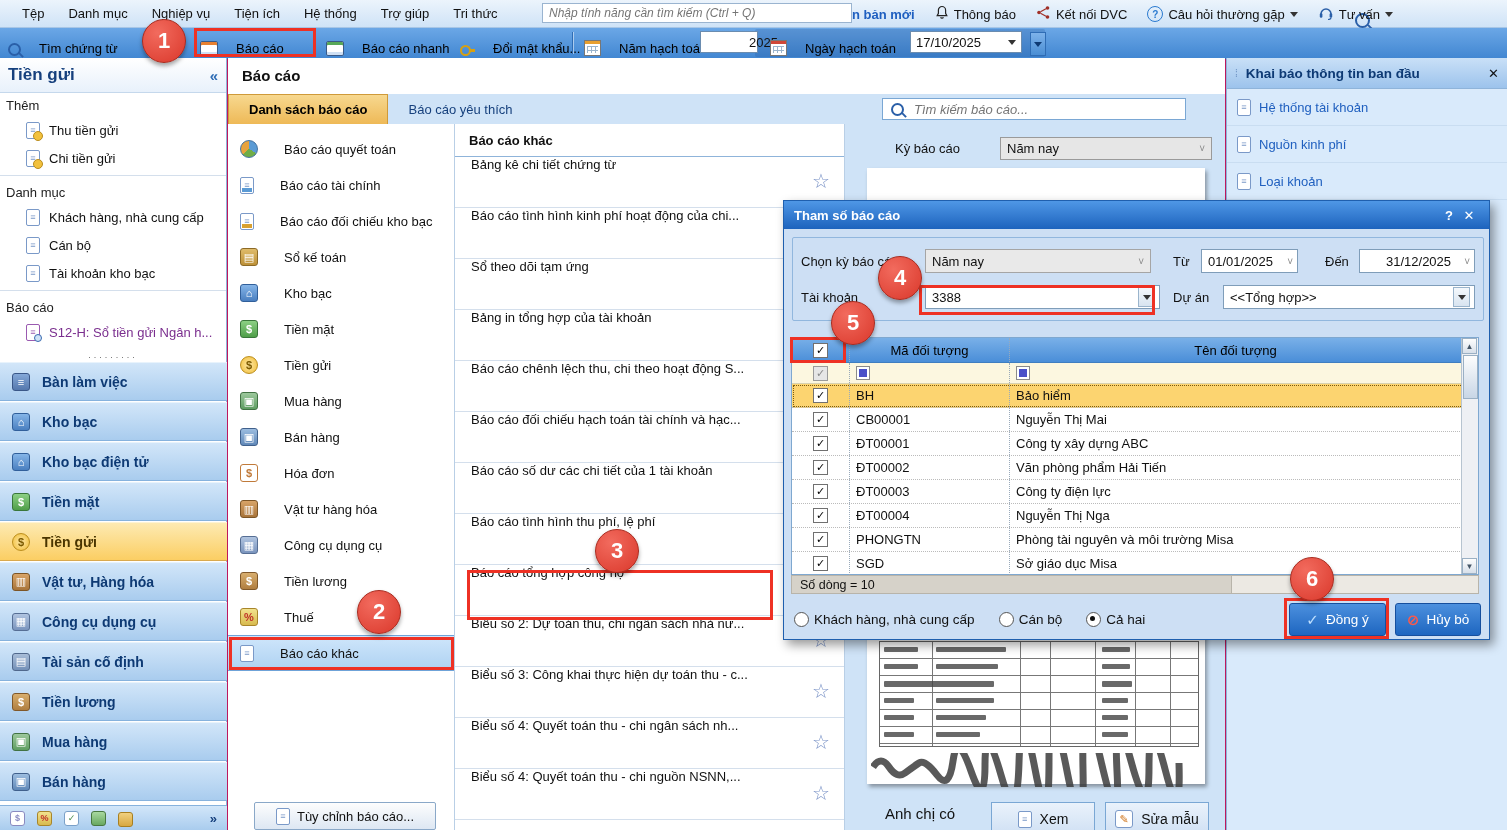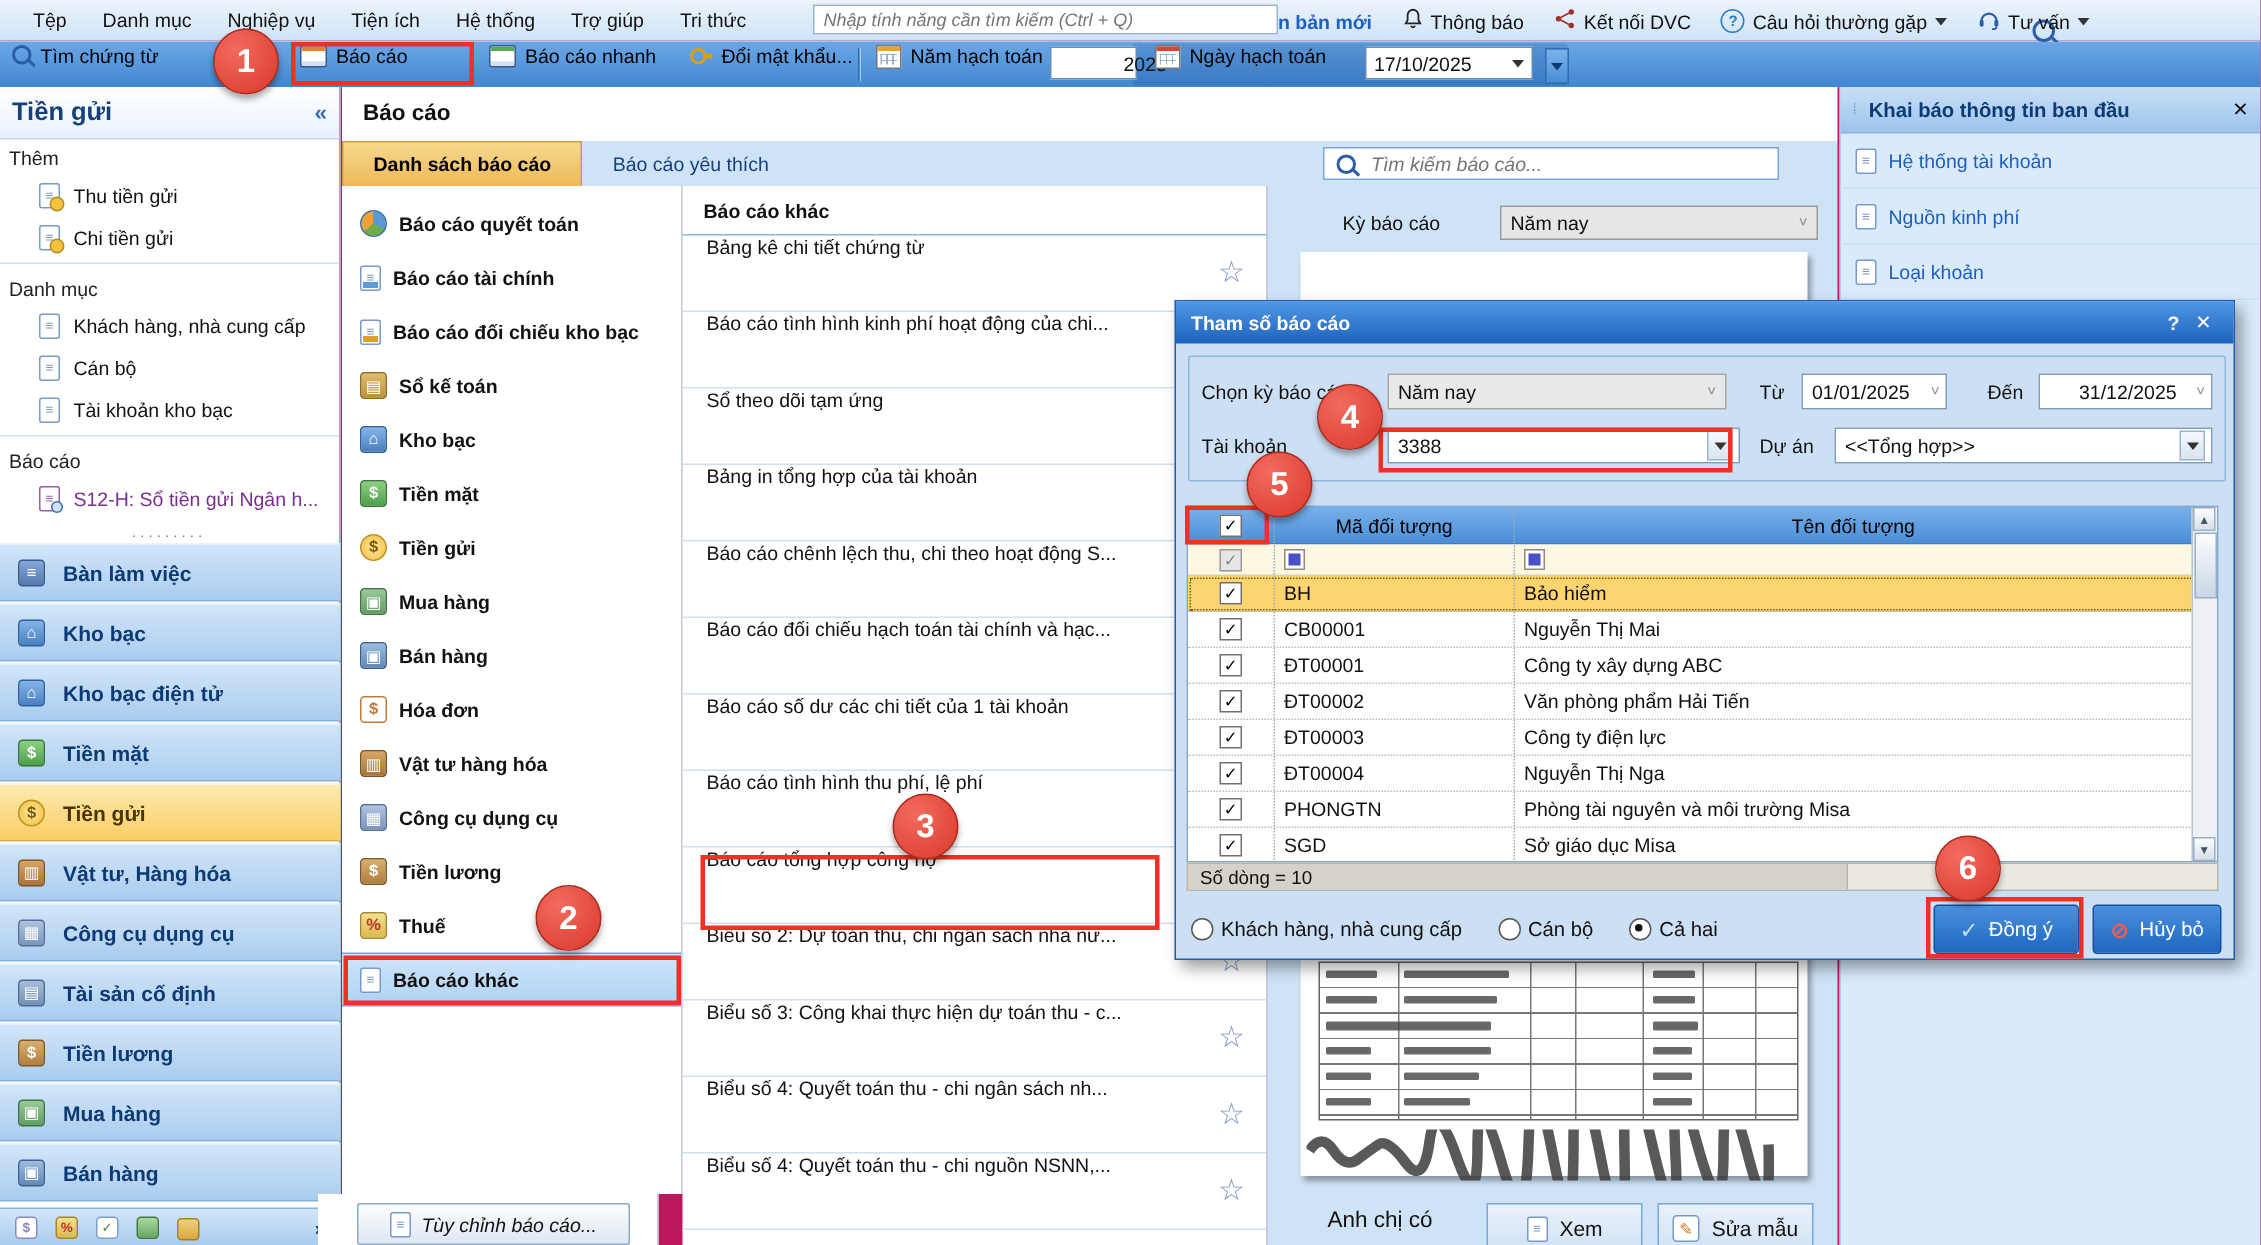--- a/index.html
+++ b/index.html
@@ -21,21 +21,21 @@
     color:#2a7ad0;font-size:10px;font-weight:bold;align-items:center;justify-content:center;}
   .caret{display:inline-block;width:0;height:0;border-left:4px solid transparent;
     border-right:4px solid transparent;border-top:5px solid #333;}
   .mag{display:inline-block;width:9px;height:9px;border:2px solid #2a5fa8;border-radius:50%;position:relative;flex:none;}
   .mag::after{content:"";position:absolute;width:6px;height:2px;background:#2a5fa8;
     transform:rotate(45deg);right:-5px;bottom:-2px;}
   .mag.big{width:11px;height:11px;}
   
   #toolbar{position:absolute;left:0;top:28px;width:1507px;height:30px;
     background:linear-gradient(#6ba7e6,#4287d2);border-bottom:1px solid #2f6db5;}
-  .tbtn{position:absolute;top:2px;height:26px;display:flex;align-items:flex-start;gap:6px;color:#000;}
+  .tbtn{position:absolute;top:2px;height:26px;display:flex;align-items:flex-end;gap:18px;color:#000;}
   .tsep{position:absolute;top:4px;width:1px;height:22px;background:#2f6db5;box-shadow:1px 0 0 rgba(255,255,255,.5);}
   .tbrep{display:inline-block;width:16px;height:13px;background:#fff;border:1px solid #3a5a88;border-radius:2px;
     box-shadow:inset 0 3px 0 #e88030, inset 0 -3px 0 #cfe0f4;}
   .keyic{display:inline-block;width:15px;height:13px;position:relative;}
   .keyic::before{content:"";position:absolute;left:0;top:2px;width:7px;height:7px;border:2.5px solid #d8a010;border-radius:50%;}
   .keyic::after{content:"";position:absolute;right:0;top:6px;width:6px;height:2.5px;background:#d8a010;}
   .calic{display:inline-block;width:15px;height:14px;background:#fff;border:1px solid #777;position:relative;}
   .calic::before{content:"";position:absolute;top:0;left:0;right:0;height:3px;background:#d04838;}
   .calic.y::before{background:#e8a030;}
   .calic::after{content:"";position:absolute;left:2px;right:2px;top:5px;bottom:2px;
@@ -125,23 +125,23 @@
   #c-head{position:absolute;left:228px;top:58px;width:997px;height:36px;background:#fff;}
   #c-title{padding:9px 0 0 14px;font-size:15px;font-weight:bold;color:#111;}
   #tabsrow{position:absolute;left:228px;top:94px;width:997px;height:30px;background:#cfe3f7;display:flex;}
   .tab{height:30px;display:flex;align-items:center;justify-content:center;padding:0 20px;
        color:#16407d;cursor:pointer;}
   .tab.active{background:linear-gradient(#f7d88f,#eeb957);color:#000;font-weight:bold;border:1px solid #cf9a3a;border-bottom:none;box-sizing:border-box;}
   #rep-search{position:absolute;left:654px;top:4px;width:304px;height:22px;background:#fff;
        border:1px solid #7aa7d4;display:flex;align-items:center;gap:8px;padding:0 8px;box-sizing:border-box;}
   #rep-search input{border:none;outline:none;flex:1;font-style:italic;color:#9a9a9a;font-size:13px;font-family:inherit;background:transparent;}
   #cats{position:absolute;left:228px;top:124px;width:227px;height:672px;background:#fff;border-right:1px solid #b9cfe6;box-sizing:border-box;}
-  .cat{height:36px;display:flex;align-items:center;gap:8px;padding-left:12px;cursor:pointer;font-weight:bold;}
+  .cat{height:36px;display:flex;align-items:center;gap:26px;padding-left:12px;cursor:pointer;}
   .cat.sel{background:linear-gradient(#cfe6fb,#aed2f2);border-top:1px solid #6fa3d8;border-bottom:1px solid #6fa3d8;box-sizing:border-box;}
-  #cat-foot{position:absolute;left:212px;top:796px;width:227px;height:34px;background:#fff;border-right:1px solid #b9cfe6;box-sizing:border-box;font-style:italic;}
+  #cat-foot{position:absolute;left:228px;top:796px;width:227px;height:34px;background:#fff;border-right:1px solid #b9cfe6;box-sizing:border-box;}
   #custom-btn{position:absolute;left:26px;top:6px;width:180px;height:26px;display:flex;align-items:center;justify-content:center;gap:7px;
        background:linear-gradient(#fdfdfd,#dde7f3);border:1px solid #8aa8c8;border-radius:2px;cursor:pointer;}
   #replist{position:absolute;left:455px;top:124px;width:390px;height:706px;background:#fff;border-right:1px solid #b9cfe6;box-sizing:border-box;}
   #replist-head{height:33px;padding:9px 0 0 14px;font-weight:bold;border-bottom:1px solid #8fb4da;box-sizing:border-box;}
   .ritem{height:51px;border-bottom:1px solid #d4dfec;position:relative;display:flex;align-items:flex-start;padding-left:16px;box-sizing:border-box;cursor:pointer;}
   .ritem .star{position:absolute;right:14px;top:12px;font-size:20px;color:#7d95c8;cursor:pointer;}
   
   #preview{position:absolute;left:845px;top:124px;width:380px;height:706px;background:#cfe3f7;overflow:hidden;}
   #pv-period-lbl{position:absolute;left:50px;top:17px;}
   #pv-period{position:absolute;left:155px;top:13px;width:212px;height:23px;background:#e6e6e6;

